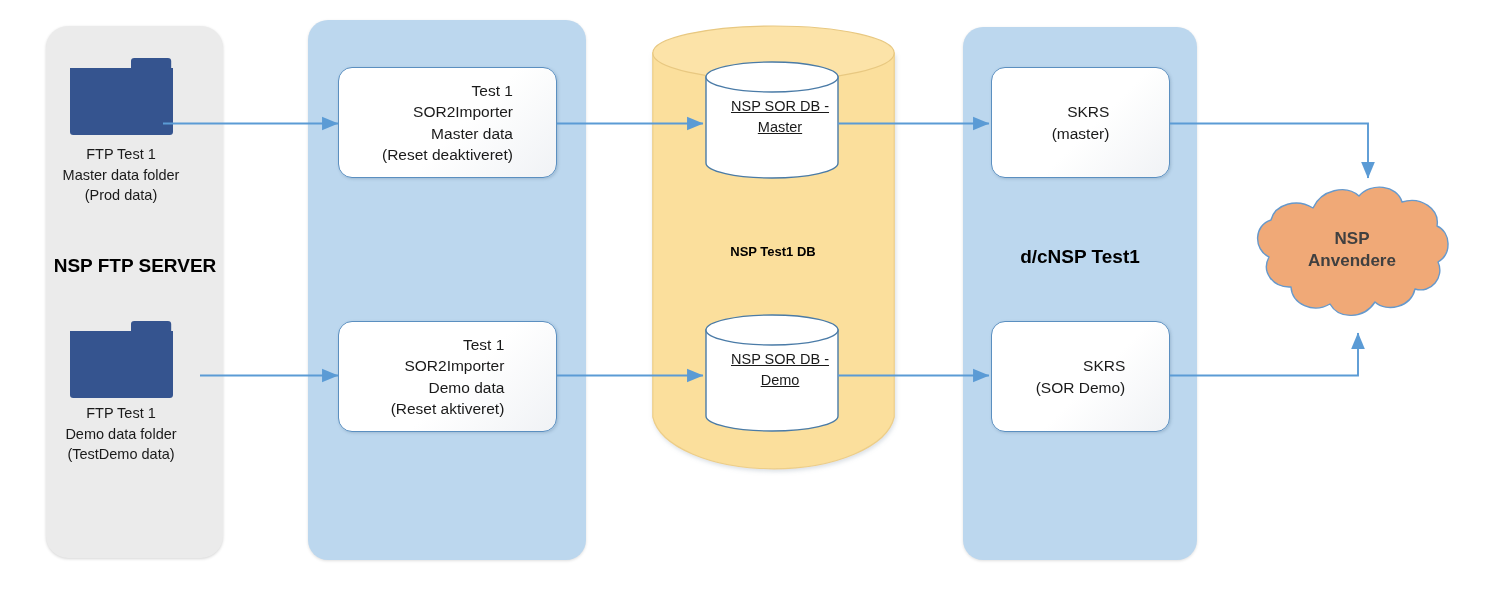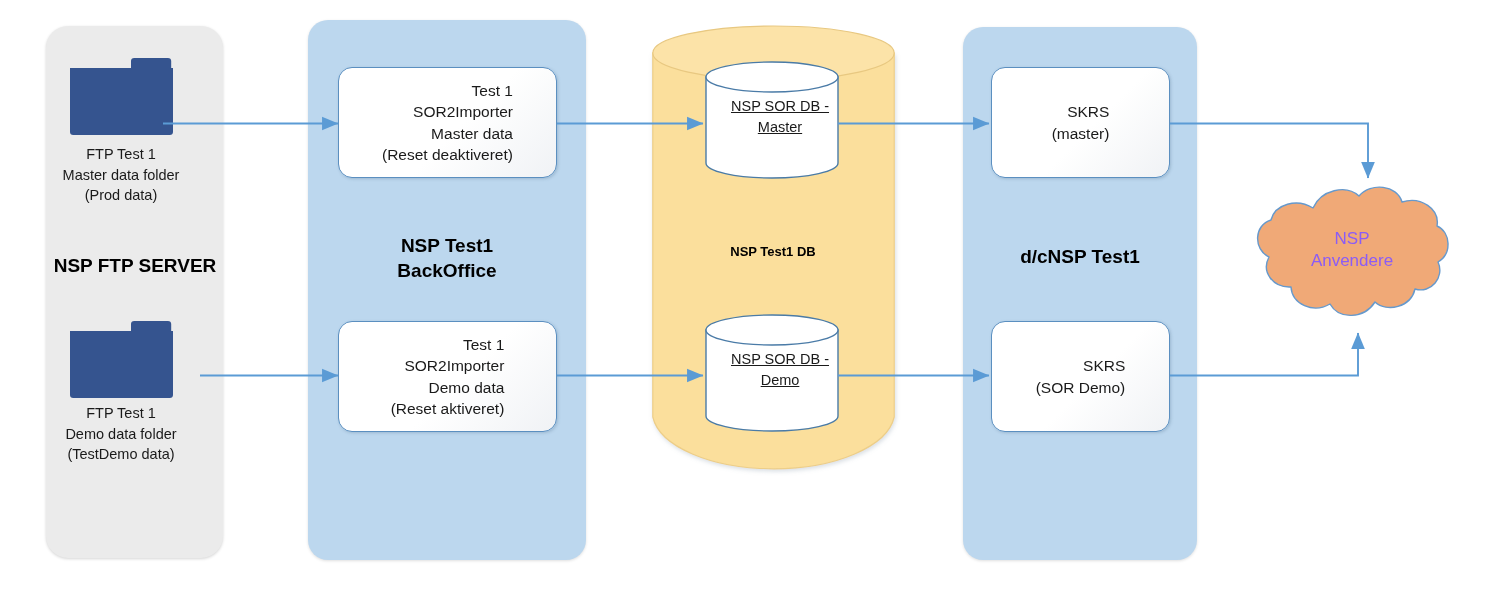--- a/index.html
+++ b/index.html
@@ -93,22 +93,22 @@
     line-height: 1.45; white-space: pre-line; text-decoration: underline;
   }
   .dbcyl-label-1 { left: 705px; top: 96px; }
   .dbcyl-label-2 { left: 705px; top: 349px; }
 
   
   .cloud { position: absolute; left: 1251px; top: 182px; width: 202px; height: 147px; }
   .cloud svg { display: block; overflow: visible; }
   .cloud-label {
     position: absolute; left: 1251px; top: 228px; width: 202px;
-    text-align: center; font-weight: normal; font-size: 17px;
-    color: #8b5cf6; line-height: 1.32; white-space: pre-line;
+    text-align: center; font-weight: bold; font-size: 17px;
+    color: #404040; line-height: 1.32; white-space: pre-line;
   }
 
   
   .conn { position: absolute; left: 0; top: 0; width: 1487px; height: 597px; pointer-events: none; }
 </style>
 </head>
 <body>
 
 <div id="canvas">
 
@@ -122,22 +122,20 @@
         <filter id="softsh" x="-20%" y="-20%" width="145%" height="145%">
           <feDropShadow dx="1" dy="2" stdDeviation="2.2" flood-color="#8899aa" flood-opacity="0.32"></feDropShadow>
         </filter>
       </defs>
       <path d="M0.8,28 L0.8,392 A121.4,58 0 0 0 242.2,392 L242.2,28 Z" fill="#FBDF9C" stroke="#EDCE88" stroke-width="1.2" filter="url(#softsh)"></path>
       <ellipse cx="121.5" cy="28" rx="120.7" ry="27" fill="#FCE3A8" stroke="#E8C881" stroke-width="1.2"></ellipse>
     </svg>
   </div>
 
   <div class="caption cap-ftp">NSP FTP SERVER</div>
-  <div class="caption cap-backoff">NSP Test1
-BackOffice</div>
   <div class="caption cap-db">NSP Test1 DB</div>
   <div class="caption cap-dcnsp">d/cNSP Test1</div>
 
   <div class="folder folder-1">
     <svg width="105" height="79" viewBox="0 0 105 79">
       <path d="M1,11 L62,11 L62,4 C62,2 63.2,1 65.2,1 L99,1 C101,1 102.2,2 102.2,4 L102.2,11
                L104,11 L104,75 C104,77 102.8,78 100.8,78 L4.2,78 C2.2,78 1,77 1,75 Z" fill="#35548F"></path>
     </svg>
   </div>
   <div class="folder folder-2">

